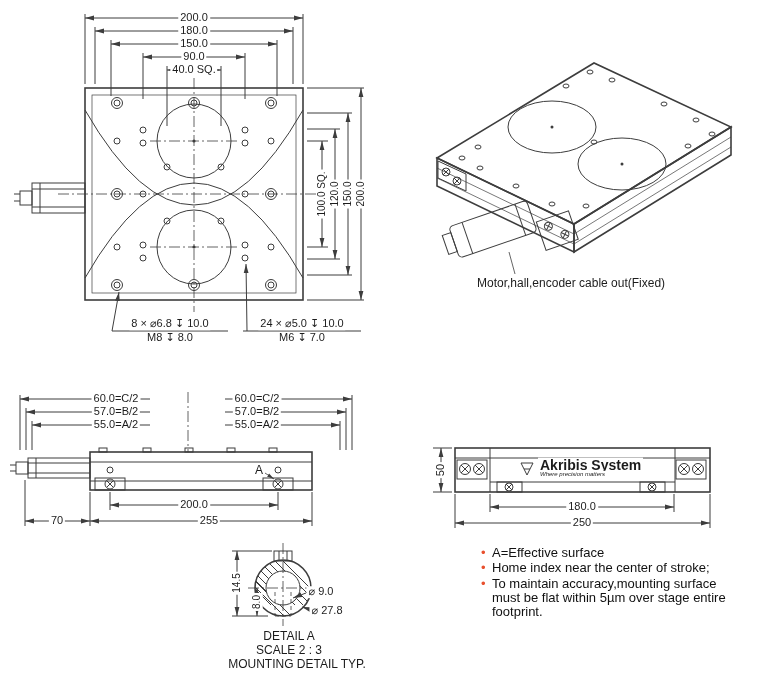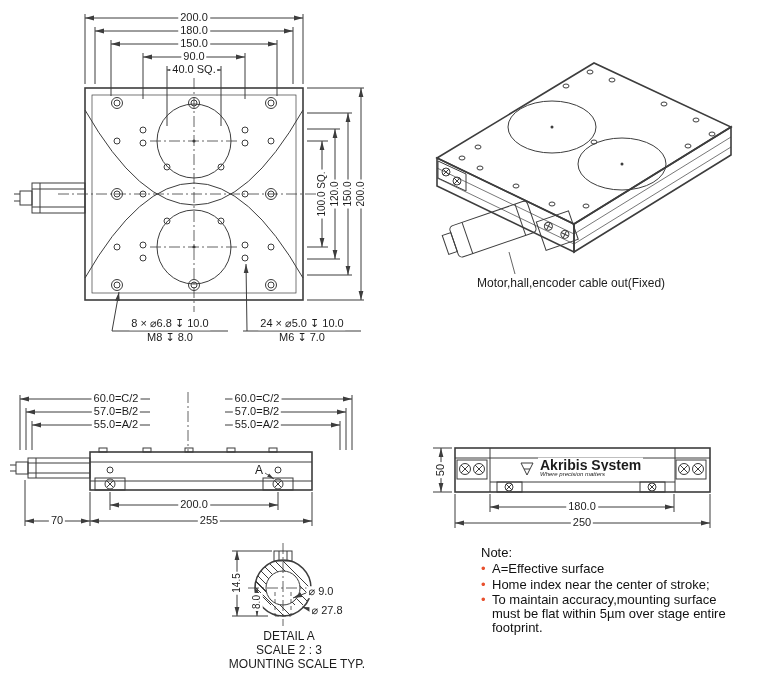--- a/index.html
+++ b/index.html
@@ -377,24 +377,23 @@
   <div class="lbl left logo-tag" style="left:538px;top:474px">Where precision matters</div>
   <div class="lbl" style="left:582px;top:507px">180.0</div>
   <div class="lbl" style="left:582px;top:523px">250</div>
 
   <div class="lbl rot s10" style="left:237px;top:583px">14.5</div>
   <div class="lbl rot s10" style="left:257px;top:602px">8.0</div>
   <div class="lbl" style="left:321px;top:592px">⌀ 9.0</div>
   <div class="lbl" style="left:327px;top:611px">⌀ 27.8</div>
   <div class="lbl s12" style="left:289px;top:636px">DETAIL A</div>
   <div class="lbl s12" style="left:289px;top:650px">SCALE 2 : 3</div>
-  <div class="lbl s12" style="left:297px;top:664px">MOUNTING SCALE TYP.</div>
+  <div class="lbl s12" style="left:297px;top:664px">MOUNTING DETAIL TYP.</div>
 
   <div class="notes">
-    <div class="title">Note:</div>
     <div class="note-line">
       <span class="bullet">•</span>
       <span class="txt">A=Effective surface</span>
     </div>
     <div class="note-line">
       <span class="bullet">•</span>
       <span class="txt">Home index near the center of stroke;</span>
     </div>
     <div class="note-line">
       <span class="bullet">•</span>

